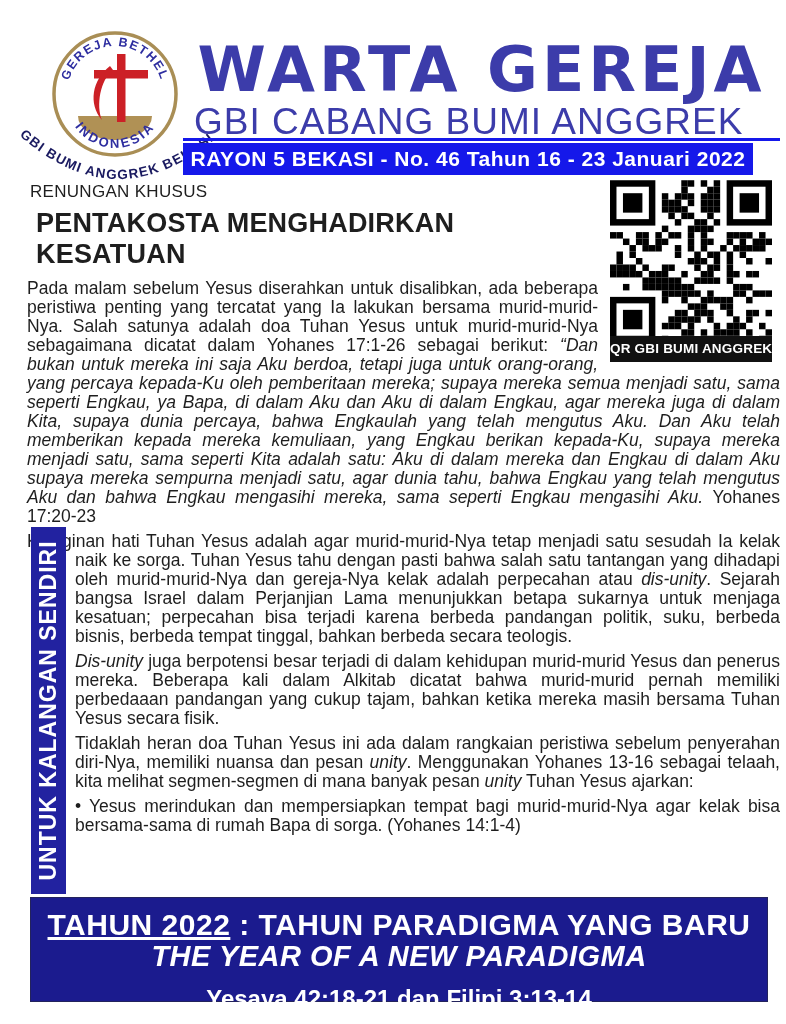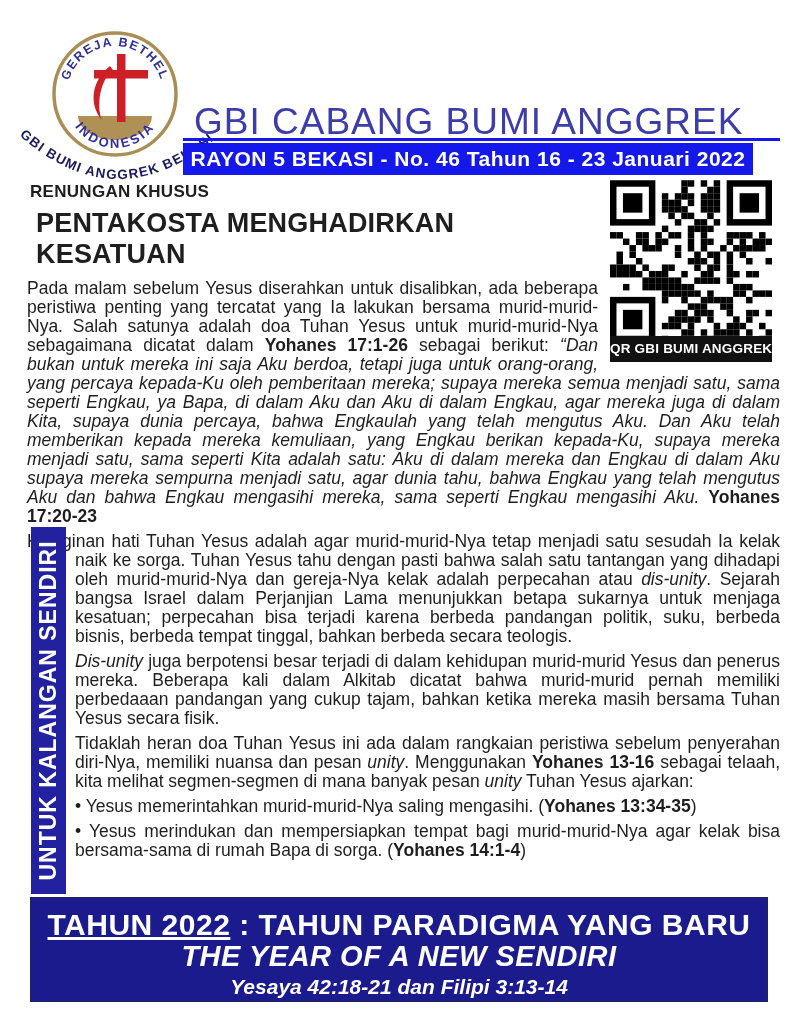--- a/index.html
+++ b/index.html
@@ -22,43 +22,43 @@
   .subtitle-rule{position:absolute;left:183px;top:138px;width:597px;height:3px;background:var(--bar-blue);}
   .issue-bar{position:absolute;left:183px;top:143px;width:570px;height:32px;background:var(--bar-blue);
     color:#fff;text-align:center;line-height:32px;font-size:21px;font-weight:bold;letter-spacing:0.5px;}
 
   
   .article{position:absolute;left:27px;top:178px;width:753px;color:var(--text-color);}
   .qr-block{float:right;width:162px;margin:2px 8px 10px 12px;}
   .qr-block svg{display:block;background:#fff;}
   .qr-label{background:var(--qr-label-bg);color:#fff;font-weight:bold;font-size:13.5px;
     text-align:right;padding:5px 0 6px;letter-spacing:0.2px;white-space:nowrap;}
-  .kicker{font-size:17px;font-weight:bold;letter-spacing:0.3px;margin:4px 0 6px 3px;}
+  .kicker{font-size:17px;font-weight:normal;letter-spacing:0.3px;margin:4px 0 6px 3px;}
   .article-title{font-size:27px;font-weight:bold;margin:0 0 9px 9px;letter-spacing:0.2px;}
   .p{font-size:17.5px;line-height:19px;text-align:justify;margin:0 0 6px 0;}
   .p-hang{margin-left:48px;text-indent:-48px;}
   .p-indent{margin-left:48px;}
   .seg-n{}
-  .seg-b{font-weight:bold;}
+  .seg-b{font-weight:normal;}
   .seg-i{font-style:italic;}
   .seg-u{text-decoration:underline;}
 
   
   .side-banner{position:absolute;left:31px;top:527px;width:35px;height:367px;background:var(--sidebar-navy);}
   .side-banner .vlabel{position:absolute;left:-166px;top:166px;width:367px;height:35px;
     transform:rotate(-90deg);text-align:center;line-height:35px;color:#fff;
     font-weight:bold;font-size:23px;letter-spacing:1px;white-space:nowrap;}
 
   
   .bottom-banner{position:absolute;left:30px;top:897px;width:736px;height:100px;
     background:var(--banner-navy);border:1px solid #23235c;color:#fff;text-align:center;
     box-sizing:content-box;padding-top:3px;}
   .banner-l1{margin-top:8px;font-size:30px;line-height:32px;font-weight:bold;letter-spacing:0.5px;}
   .banner-l2{font-size:29px;line-height:30px;font-weight:bold;font-style:italic;letter-spacing:0.5px;}
-  .banner-l3{margin-top:6px;font-size:21px;line-height:20px;font-weight:bold;font-style:italic;}
+  .banner-l3{margin-top:18px;font-size:24px;line-height:20px;font-weight:bold;}
 </style>
 </head>
 <body>
 
 <div class="page">
 
   <div class="logo-wrap">
     <svg width="205" height="205" viewBox="0 0 205 205">
       <circle cx="97" cy="70" r="61" fill="#ffffff" style="stroke:var(--logo-ring)" stroke-width="3.5"></circle>
 
@@ -79,20 +79,21 @@
       </text>
       <text font-size="13" font-weight="bold" letter-spacing="2.5" style="fill:var(--logo-ring-text)" font-family="Liberation Sans, sans-serif">
         <textPath href="#arcBottom" startOffset="50%" text-anchor="middle">INDONESIA</textPath>
       </text>
       <text font-size="13.5" font-weight="bold" letter-spacing="1.2" style="fill:var(--logo-caption)" font-family="Liberation Sans, sans-serif">
         <textPath href="#arcCaption" startOffset="50%" text-anchor="middle">GBI BUMI ANGGREK BEKASI</textPath>
       </text>
     </svg>
   </div>
 
+  <div class="header-title">WARTA GEREJA</div>
   <div class="header-subtitle">GBI CABANG BUMI ANGGREK</div>
   <div class="subtitle-rule"></div>
   <div class="issue-bar">RAYON 5 BEKASI - No. 46 Tahun 16 - 23 Januari 2022</div>
 
   <div class="article">
     <div class="qr-block">
       <svg id="qr-svg" width="162" height="156" viewBox="0 0 175 168">
           <rect x="0" y="0" width="175" height="175" fill="#ffffff"></rect>
           <rect x="77" y="0" width="7" height="7" fill="#000"></rect>
           <rect x="84" y="0" width="7" height="7" fill="#000"></rect>
@@ -322,28 +323,27 @@
         </svg>
       <div class="qr-label">QR GBI BUMI ANGGREK</div>
     </div>
     <div class="kicker">RENUNGAN KHUSUS</div>
     <div class="article-title">PENTAKOSTA MENGHADIRKAN KESATUAN</div>
     <div id="article-body">
         <p class="p p-first"><span class="seg-n">Pada malam sebelum Yesus diserahkan untuk disalibkan, ada beberapa peristiwa penting yang tercatat yang Ia lakukan bersama murid-murid-Nya. Salah satunya adalah doa Tuhan Yesus untuk murid-murid-Nya sebagaimana dicatat dalam </span><span class="seg-b">Yohanes 17:1-26</span><span class="seg-n"> sebagai berikut: </span><span class="seg-i">“Dan bukan untuk mereka ini saja Aku berdoa, tetapi juga untuk orang-orang, yang percaya kepada-Ku oleh pemberitaan mereka; supaya mereka semua menjadi satu, sama seperti Engkau, ya Bapa, di dalam Aku dan Aku di dalam Engkau, agar mereka juga di dalam Kita, supaya dunia percaya, bahwa Engkaulah yang telah mengutus Aku. Dan Aku telah memberikan kepada mereka kemuliaan, yang Engkau berikan kepada-Ku, supaya mereka menjadi satu, sama seperti Kita adalah satu: Aku di dalam mereka dan Engkau di dalam Aku supaya mereka sempurna menjadi satu, agar dunia tahu, bahwa Engkau yang telah mengutus Aku dan bahwa Engkau mengasihi mereka, sama seperti Engkau mengasihi Aku. </span><span class="seg-b">Yohanes 17:20-23</span></p>
         <p class="p p-hang"><span class="seg-n">Keinginan hati Tuhan Yesus adalah agar murid-murid-Nya tetap menjadi satu sesudah Ia kelak naik ke sorga. Tuhan Yesus tahu dengan pasti bahwa salah satu tantangan yang dihadapi oleh murid-murid-Nya dan gereja-Nya kelak adalah perpecahan atau </span><span class="seg-i">dis-unity</span><span class="seg-n">. Sejarah bangsa Israel dalam Perjanjian Lama menunjukkan betapa sukarnya untuk menjaga kesatuan; perpecahan bisa terjadi karena berbeda pandangan politik, suku, berbeda bisnis, berbeda tempat tinggal, bahkan berbeda secara teologis.</span></p>
         <p class="p p-indent"><span class="seg-i">Dis-unity</span><span class="seg-n"> juga berpotensi besar terjadi di dalam kehidupan murid-murid Yesus dan penerus mereka. Beberapa kali dalam Alkitab dicatat bahwa murid-murid pernah memiliki perbedaaan pandangan yang cukup tajam, bahkan ketika mereka masih bersama Tuhan Yesus secara fisik.</span></p>
         <p class="p p-indent"><span class="seg-n">Tidaklah heran doa Tuhan Yesus ini ada dalam rangkaian peristiwa sebelum penyerahan diri-Nya, memiliki nuansa dan pesan </span><span class="seg-i">unity</span><span class="seg-n">. Menggunakan </span><span class="seg-b">Yohanes 13-16</span><span class="seg-n"> sebagai telaah, kita melihat segmen-segmen di mana banyak pesan </span><span class="seg-i">unity</span><span class="seg-n"> Tuhan Yesus ajarkan:</span></p>
-        <p class="p p-indent p-bullet"><span class="seg-n">• Yesus memerintahkan murid-murid-Nya saling mengasihi. (</span><span class="seg-b">Yohanes 13:34-35</span><span class="seg-n">)</span></p>
         <p class="p p-indent p-bullet"><span class="seg-n">• Yesus merindukan dan mempersiapkan tempat bagi murid-murid-Nya agar kelak bisa bersama-sama di rumah Bapa di sorga. (</span><span class="seg-b">Yohanes 14:1-4</span><span class="seg-n">)</span></p>
       </div>
   </div>
 
   <div class="side-banner">
     <span class="vlabel">UNTUK KALANGAN SENDIRI</span>
   </div>
 
   <div class="bottom-banner">
       <div class="banner-l1"><span class="seg-u">TAHUN 2022</span><span class="seg-n"> : TAHUN PARADIGMA YANG BARU</span></div>
-      <div class="banner-l2"><span class="seg-n">THE YEAR OF A NEW SENDIRI</span></div>
+      <div class="banner-l2"><span class="seg-n">THE YEAR OF A NEW PARADIGMA</span></div>
       <div class="banner-l3"><span class="seg-n">Yesaya 42:18-21 dan Filipi 3:13-14</span></div>
     </div>
 
 </div>
 
 </body></html>

